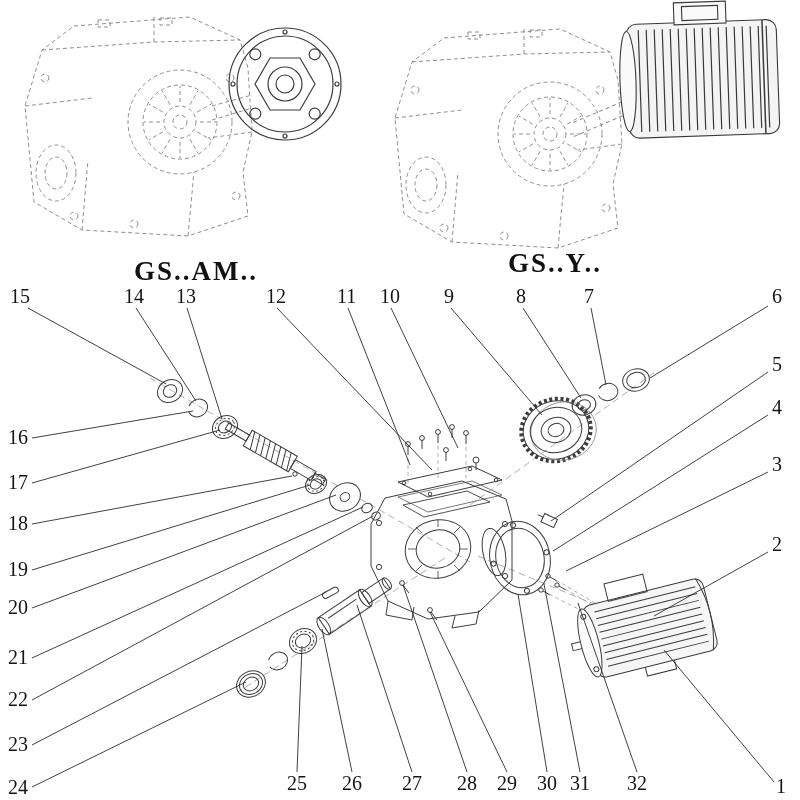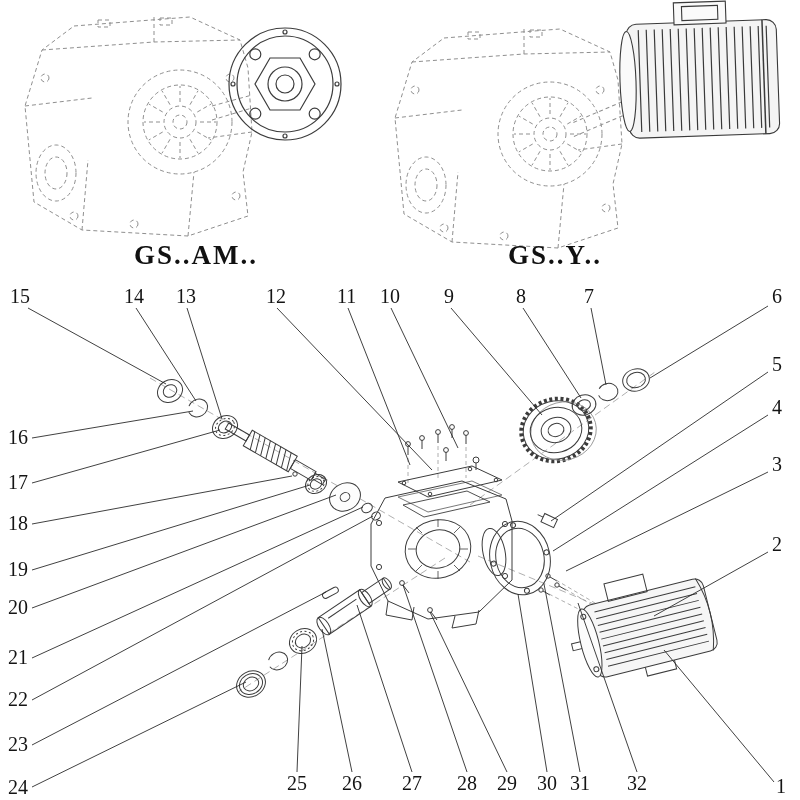--- a/index.html
+++ b/index.html
@@ -1,20 +1,20 @@
 <!DOCTYPE html>
 <html><head>
 <meta charset="utf-8">
 <style>
   html,body{margin:0;padding:0;background:#fff;}
   body{width:800px;height:800px;position:relative;overflow:hidden;font-family:"Liberation Serif",serif;}
   #art{position:absolute;left:0;top:0;}
-  .variant-label{position:absolute;width:220px;text-align:center;font-weight:bold;font-size:27px;letter-spacing:2px;color:#111;}
+  .variant-label{position:absolute;width:220px;text-align:center;font-weight:bold;font-size:27px;letter-spacing:2px;color:#111;margin-top:16px;}
   .label-am{left:86px;top:240px;}
-  .label-y{left:445px;top:240px;}
+  .label-y{left:445px;top:232px;}
   #callout-numbers text{font-family:"Liberation Serif",serif;font-size:20px;fill:#141414;}
   #leader-lines line{stroke:#2b2b2b;stroke-width:0.9;}
 </style>
 </head>
 <body>
 
 <div>
 
 <svg id="art" width="800" height="800" viewBox="0 0 800 800" xmlns="http://www.w3.org/2000/svg">
 

